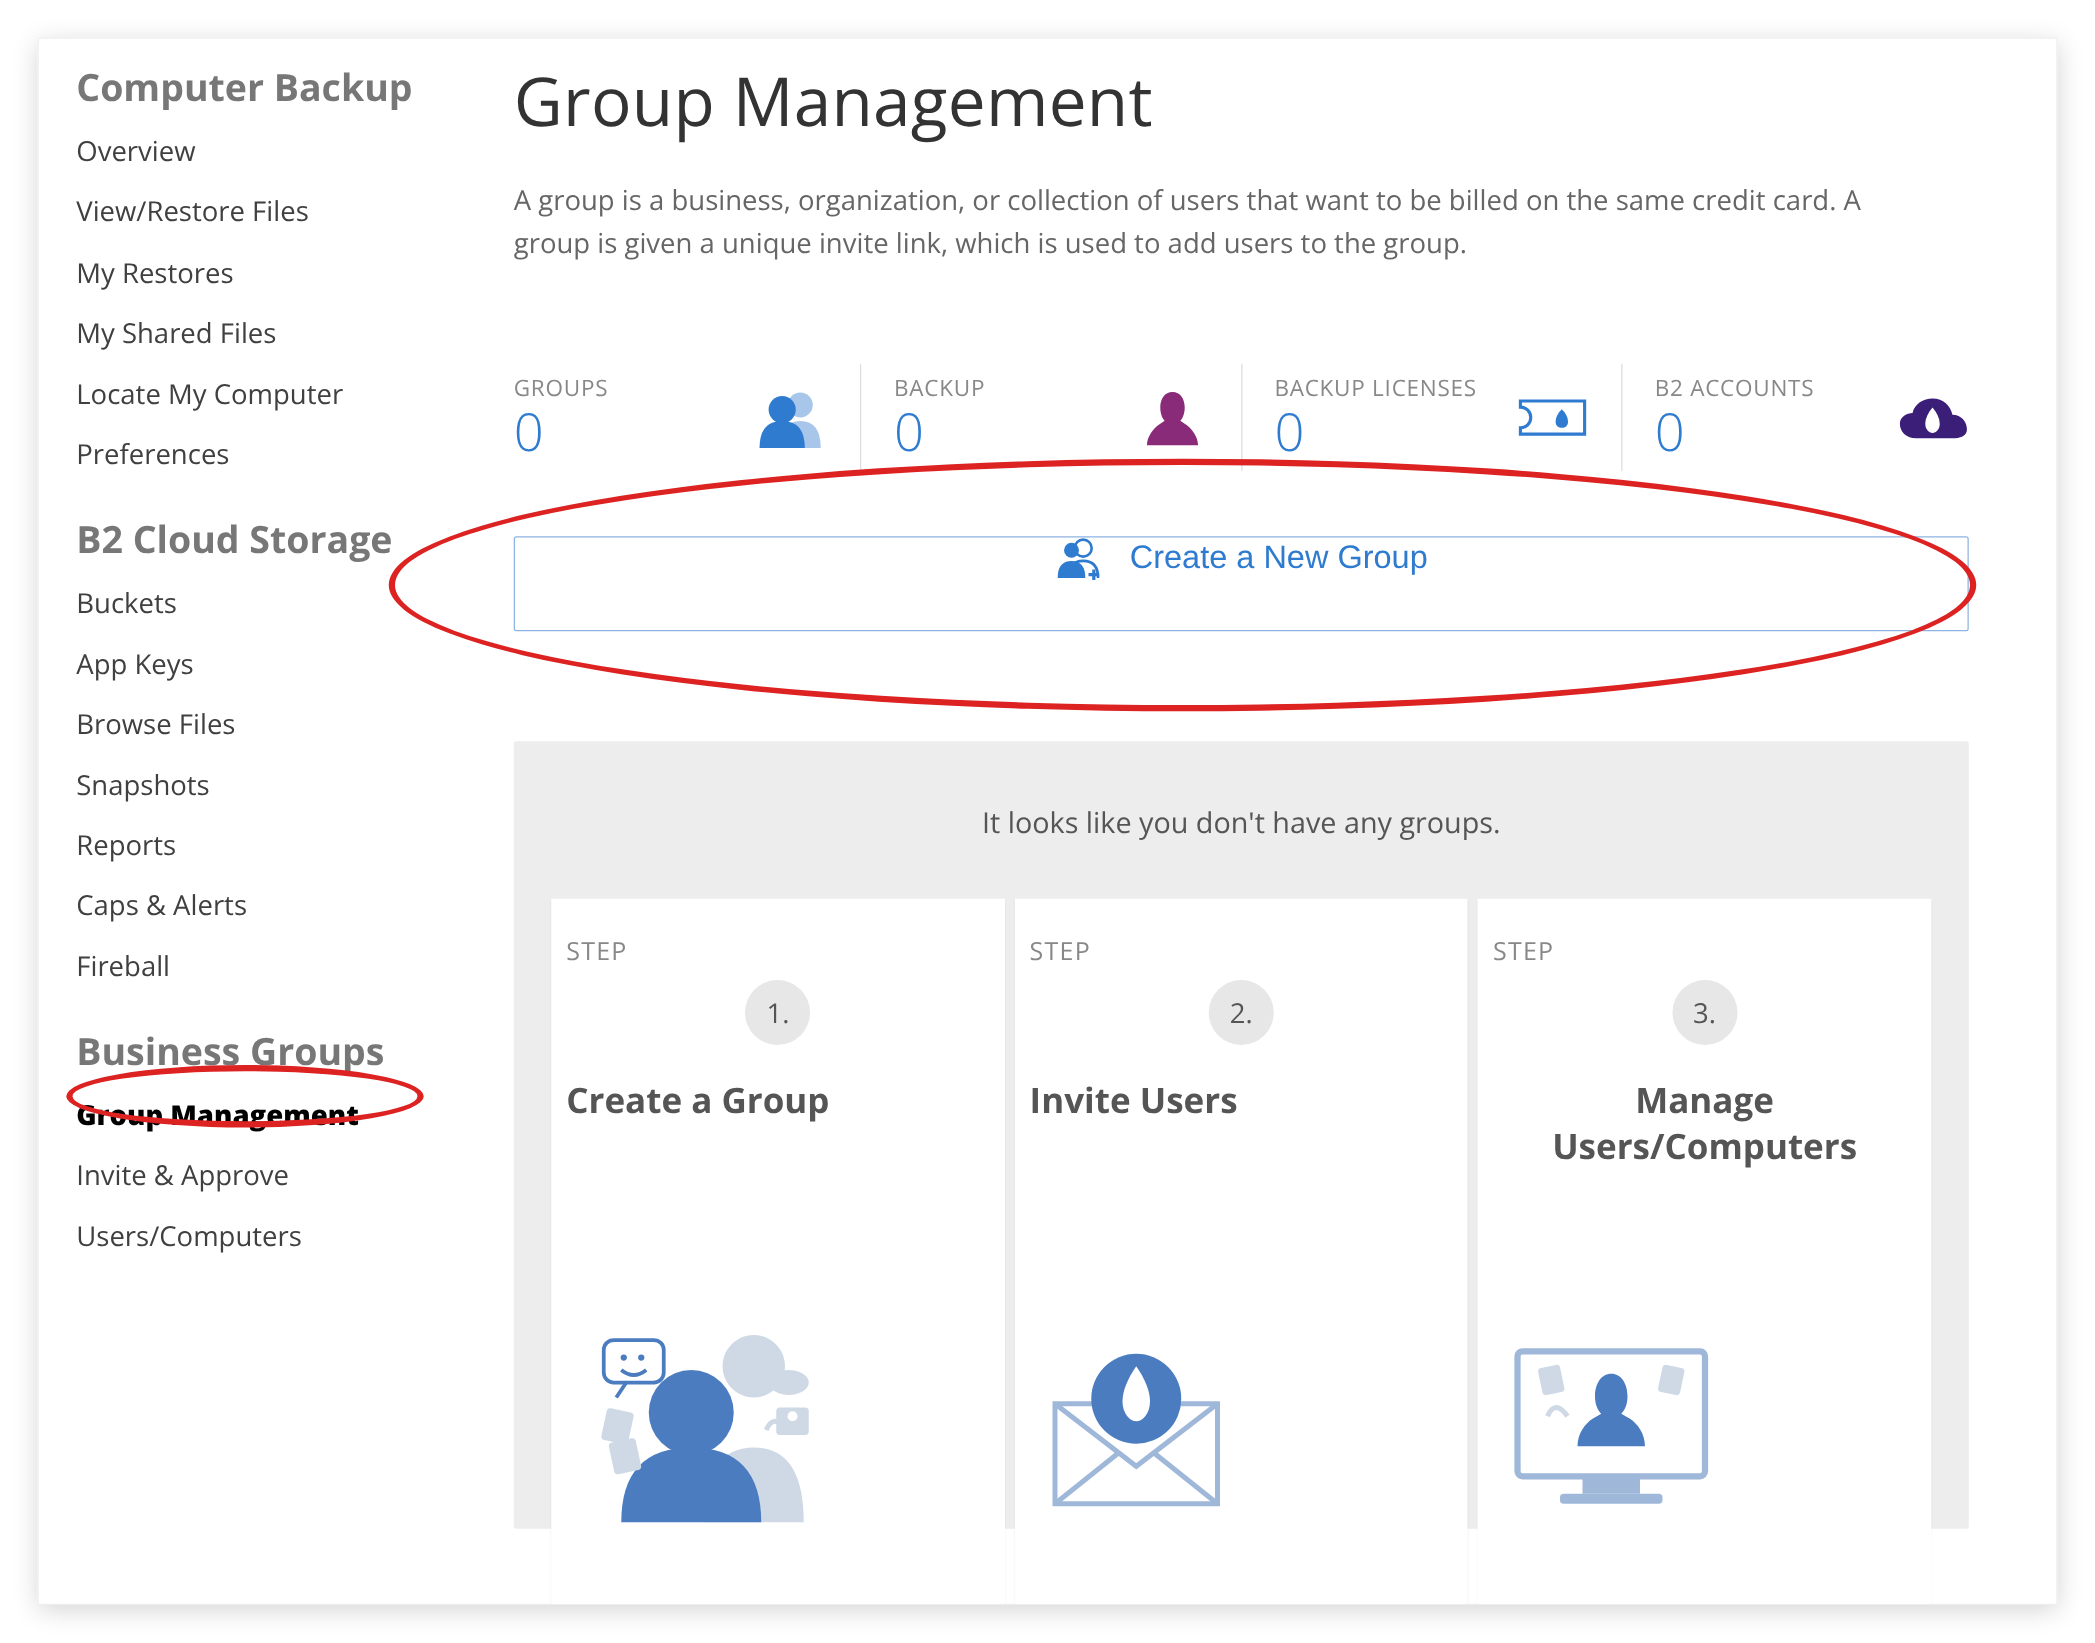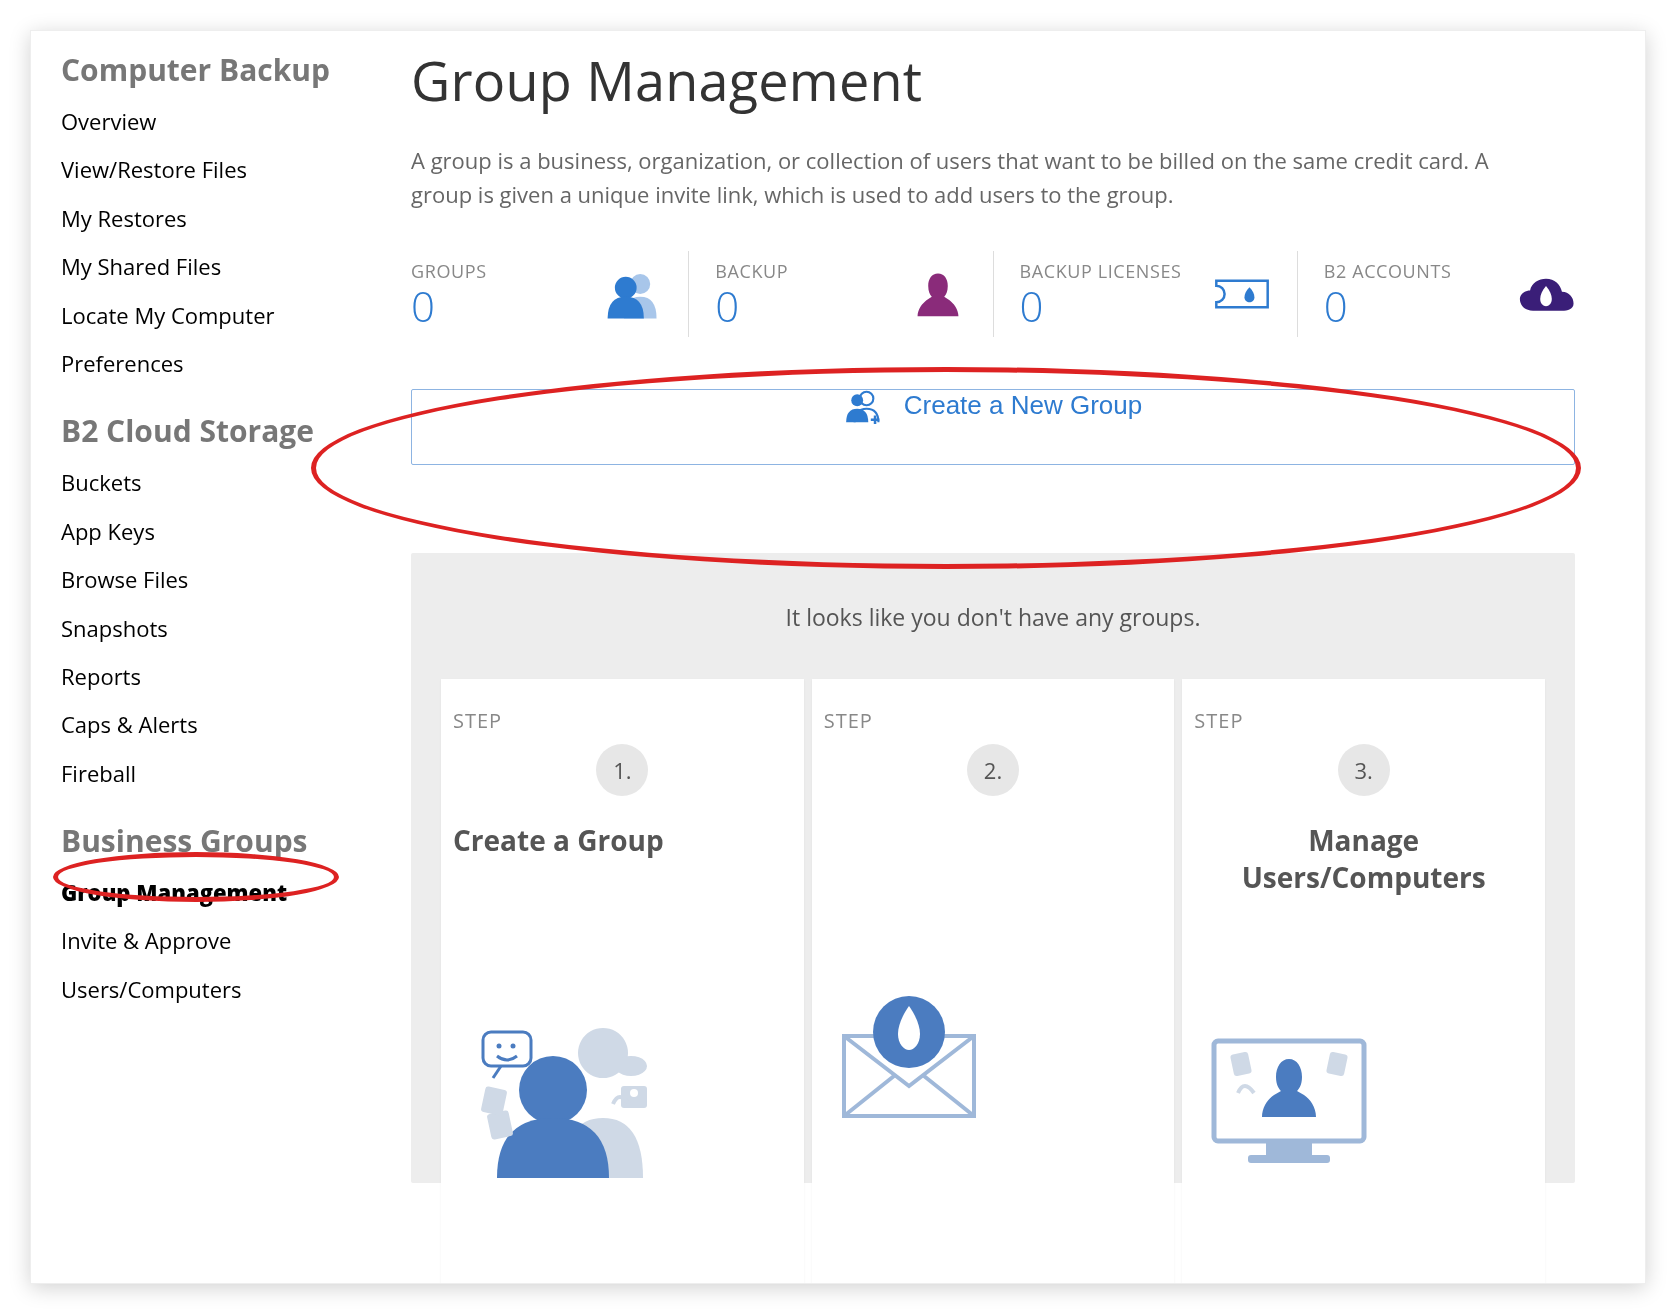--- a/index.html
+++ b/index.html
@@ -29,21 +29,21 @@
   }
   .nav-section { margin-bottom: 34px; }
   .nav-heading {
     color: #777;
     font-weight: 700;
     font-size: 30px;
     margin-bottom: 18px;
   }
   .nav-link {
     display: block;
-    color: #000000;
+    color: #404040;
     font-size: 22px;
     line-height: 1.2;
     margin-bottom: 22px;
     text-decoration: none;
   }
   .nav-link.active {
     color: #000;
     font-weight: 800;
   }
 
@@ -74,20 +74,21 @@
     margin-bottom: 52px;
   }
   .stat {
     flex: 1;
     display: flex;
     align-items: center;
     justify-content: space-between;
     padding: 0 26px;
     border-right: 1px solid #ddd;
     min-height: 86px;
+    margin-top: 40px;
   }
   .stat:first-child { padding-left: 0; }
   .stat:last-child { border-right: none; padding-right: 0; }
   .stat-left { display: flex; flex-direction: column; }
   .stat-label {
     color: #888; font-size: 18px; letter-spacing: .6px;
   }
   .stat-value {
     color: #2e7bd0; font-size: 42px; font-weight: 300; line-height: 1.1;
   }
@@ -294,20 +295,21 @@
               <path d="M160 86 q6 -14 16 0" stroke="#cfd9e6" stroke-width="4" fill="none"></path>
               <rect x="36" y="94" width="22" height="26" rx="3" fill="#cfd9e6" transform="rotate(-12 47 107)"></rect>
               <rect x="30" y="70" width="22" height="26" rx="3" fill="#cfd9e6" transform="rotate(12 41 83)"></rect>
             </svg>
           </div>
         </div>
 
         <div class="step-card">
           <div class="step-pre">STEP</div>
           <div class="step-num">2.</div>
+          <div class="step-title">Invite Users</div>
           <div class="step-ill">
             <svg viewBox="0 0 170 150" width="170" height="150">
               <path d="M20 60 L150 60 L150 140 L20 140 Z" fill="#fff" stroke="#9fb8d9" stroke-width="4"></path>
               <path d="M20 60 L85 110 L150 60" fill="none" stroke="#9fb8d9" stroke-width="4"></path>
               <path d="M20 140 L70 100 M150 140 L100 100" stroke="#9fb8d9" stroke-width="4"></path>
               <circle cx="85" cy="56" r="36" fill="#4b7cc0"></circle>
               <path d="M85 30 C78 40 74 50 74 58 C74 68 80 74 85 74 C90 74 96 68 96 58 C96 50 92 40 85 30 Z" fill="#fff"></path>
             </svg>
           </div>
         </div>

